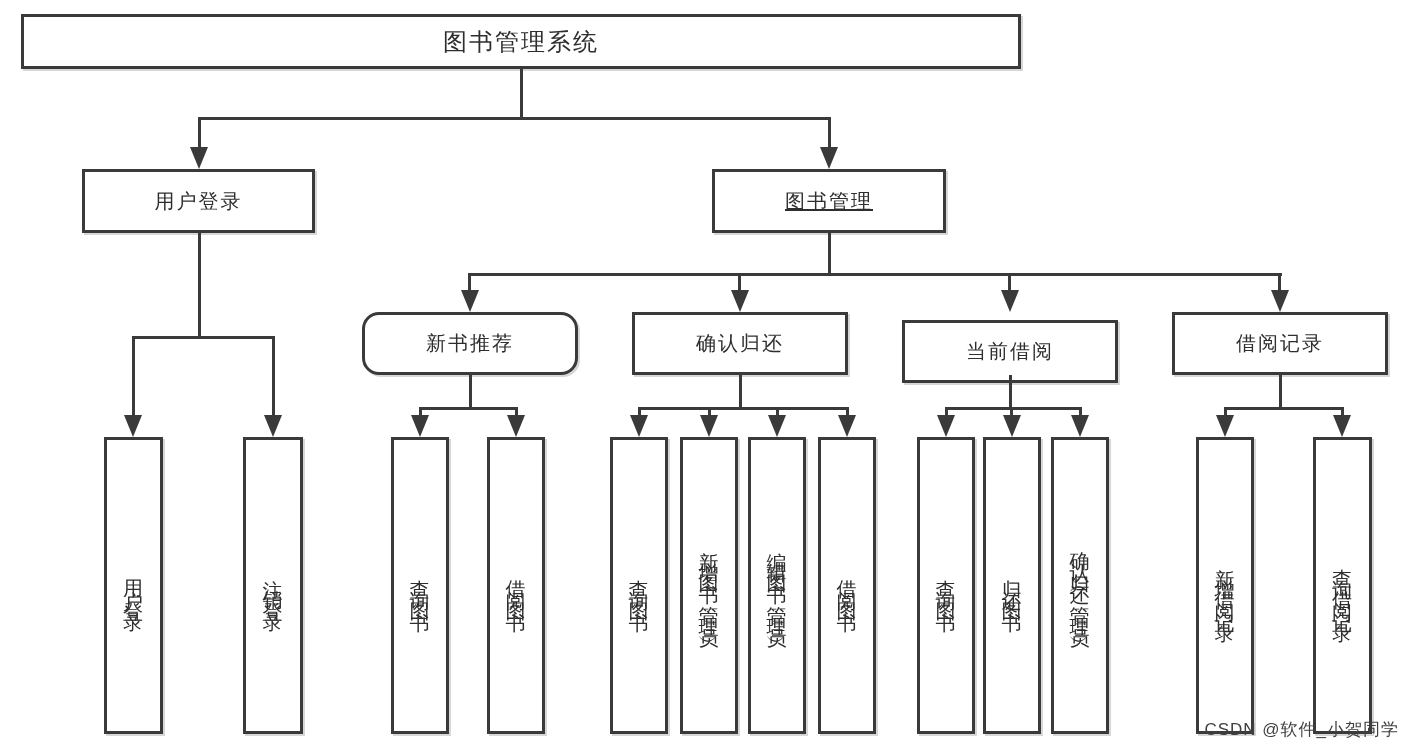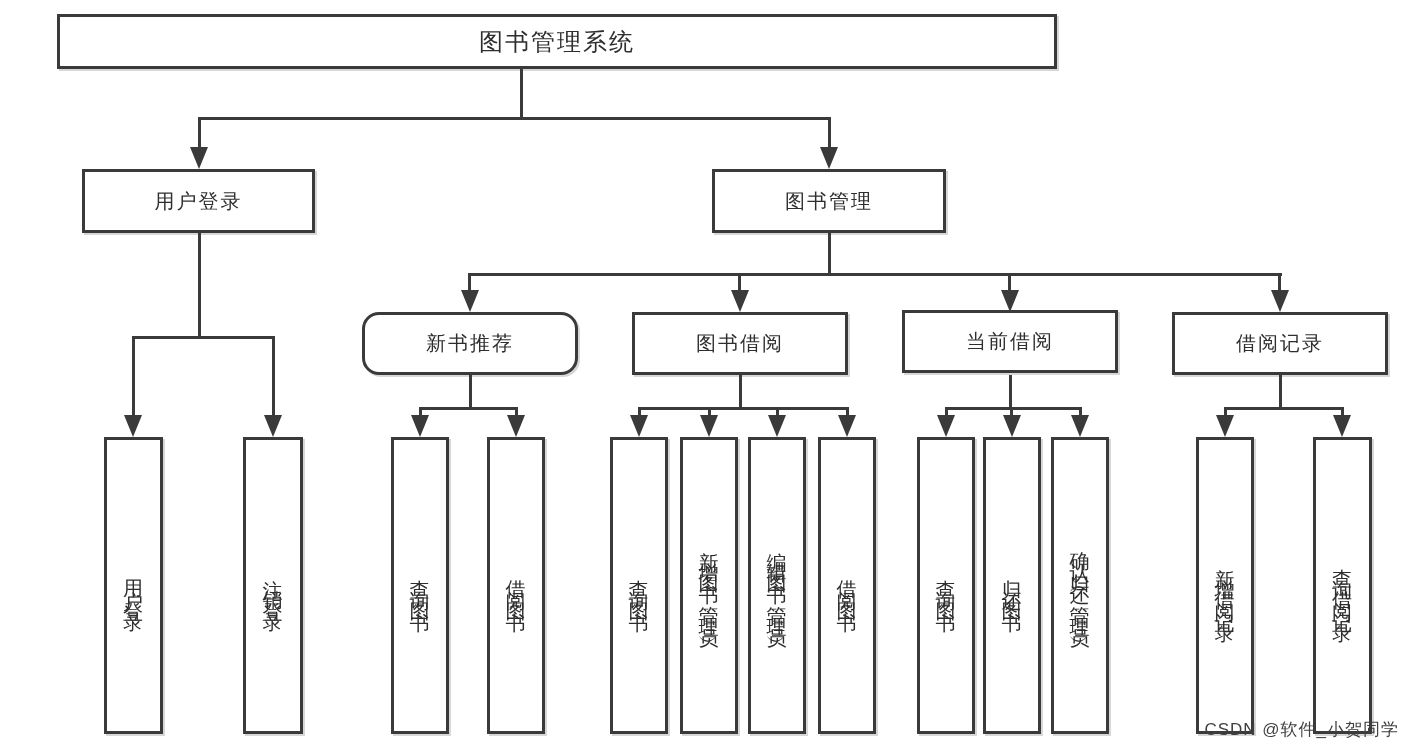--- a/index.html
+++ b/index.html
@@ -28,35 +28,35 @@
   .watermark{
     position:absolute;right:6px;top:718px;font-size:17px;color:#404040;
     letter-spacing:1px;white-space:nowrap;
   }
 </style>
 </head>
 <body>
 
 <div class="canvas">
 
-  <div class="box title" style="left:21px;top:14px;width:1000px;height:55px;margin-left:36px;">
+  <div class="box title" style="left:21px;top:14px;width:1000px;height:55px;">
     <span>图书管理系统</span>
   </div>
 
   <div class="line" style="left:520px;top:69px;width:3px;height:48px;"></div>
   <div class="line" style="left:198px;top:117px;width:633px;height:3px;"></div>
   <div class="line" style="left:198px;top:117px;width:3px;height:32px;"></div>
   <div class="ahead" style="left:190px;top:147px;"></div>
   <div class="line" style="left:828px;top:117px;width:3px;height:32px;"></div>
   <div class="ahead" style="left:820px;top:147px;"></div>
 
   <div class="box h" style="left:82px;top:169px;width:233px;height:64px;">
     <span>用户登录</span>
   </div>
-  <div class="box h" style="left:712px;top:169px;width:234px;height:64px;">
+  <div class="box h" style="left:712px;top:169px;width:234px;height:64px;text-decoration:underline;">
     <span>图书管理</span>
   </div>
 
   <div class="line" style="left:198px;top:233px;width:3px;height:103px;"></div>
   <div class="line" style="left:132px;top:336px;width:143px;height:3px;"></div>
   <div class="line" style="left:132px;top:336px;width:3px;height:80px;"></div>
   <div class="ahead" style="left:124px;top:415px;"></div>
   <div class="line" style="left:272px;top:336px;width:3px;height:80px;"></div>
   <div class="ahead" style="left:264px;top:415px;"></div>
 
@@ -68,23 +68,23 @@
   <div class="ahead" style="left:731px;top:290px;"></div>
   <div class="line" style="left:1008px;top:273px;width:3px;height:18px;"></div>
   <div class="ahead" style="left:1001px;top:290px;"></div>
   <div class="line" style="left:1278px;top:273px;width:3px;height:18px;"></div>
   <div class="ahead" style="left:1271px;top:290px;"></div>
 
   <div class="box h" style="left:362px;top:312px;width:216px;height:63px;border-radius:17px;">
     <span>新书推荐</span>
   </div>
   <div class="box h" style="left:632px;top:312px;width:216px;height:63px;">
-    <span>图书借阅</span>
+    <span>确认归还</span>
   </div>
-  <div class="box h" style="left:902px;top:310px;width:216px;height:63px;">
+  <div class="box h" style="left:902px;top:320px;width:216px;height:63px;">
     <span>当前借阅</span>
   </div>
   <div class="box h" style="left:1172px;top:312px;width:216px;height:63px;">
     <span>借阅记录</span>
   </div>
 
   <div class="line" style="left:469px;top:375px;width:3px;height:32px;"></div>
   <div class="line" style="left:419px;top:407px;width:98px;height:3px;"></div>
   <div class="line" style="left:419px;top:407px;width:3px;height:10px;"></div>
   <div class="ahead" style="left:411px;top:415px;"></div>

